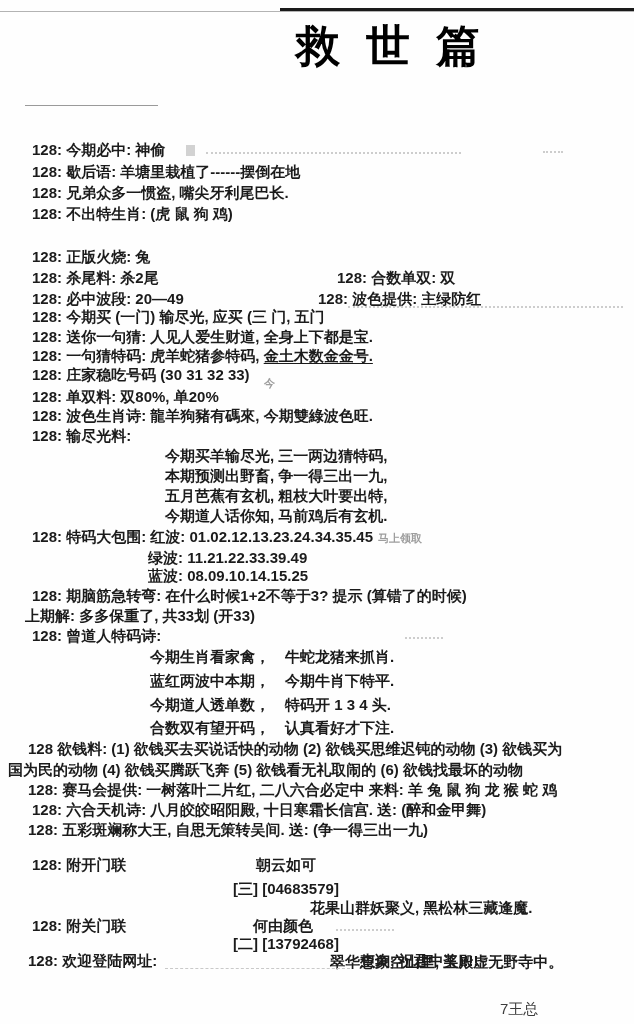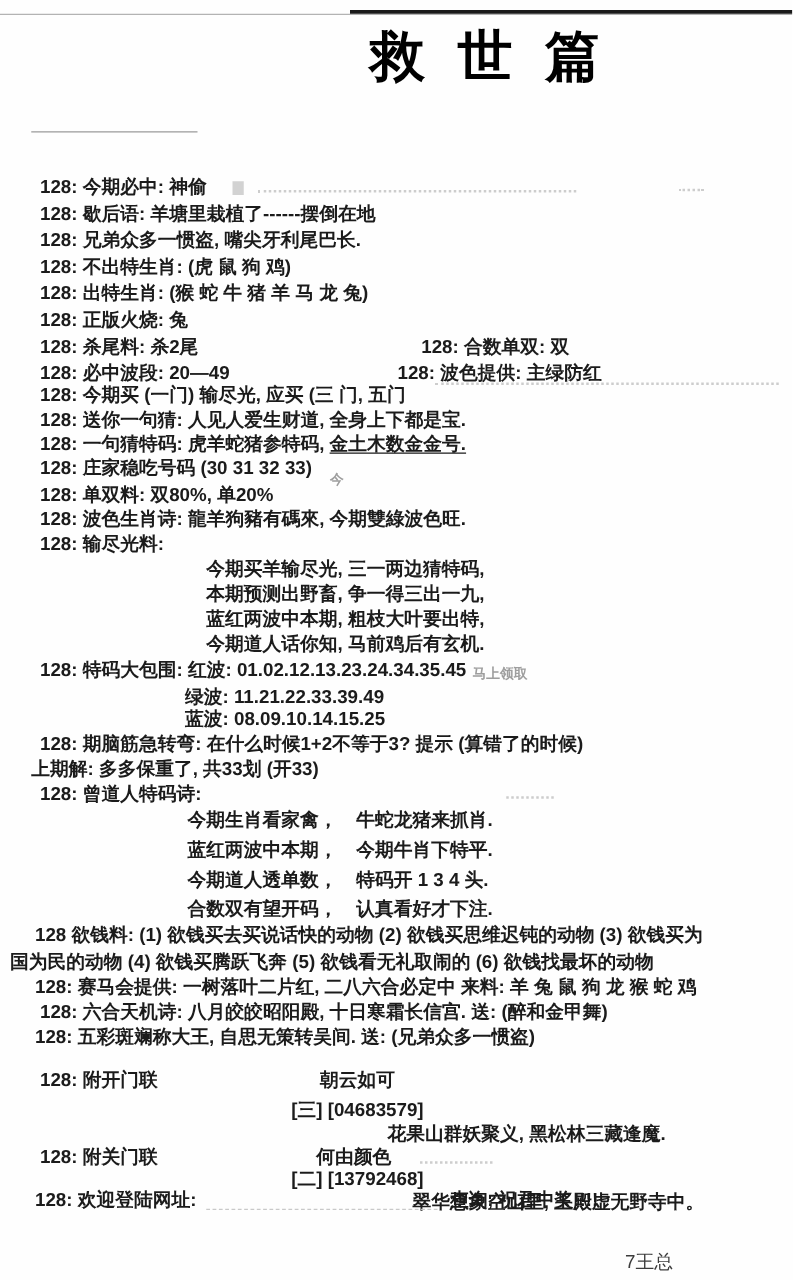--- a/index.html
+++ b/index.html
@@ -44,21 +44,20 @@
   <div class="underline-short"></div>
 
   <div class="ln" style="left:32px;top:141px">128: 今期必中: 神偷</div>
   <div class="blob" style="left:186px;top:145px"></div>
   <div class="dotline" style="left:206px;top:152px;width:255px"></div>
   <div class="dotline" style="left:543px;top:151px;width:20px"></div>
 
   <div class="ln" style="left:32px;top:163px">128: 歇后语: 羊塘里栽植了------摆倒在地</div>
   <div class="ln" style="left:32px;top:184px">128: 兄弟众多一惯盗, 嘴尖牙利尾巴长.</div>
   <div class="ln" style="left:32px;top:205px">128: 不出特生肖: (虎 鼠 狗 鸡)</div>
-  <div class="ln" style="left:32px;top:226px">128: 出特生肖:  (猴 蛇 牛 猪 羊 马 龙 兔)</div>
 
   <div class="ln" style="left:32px;top:248px">128: 正版火烧: 兔</div>
 
   <div class="ln" style="left:32px;top:269px">128: 杀尾料: 杀2尾</div>
   <div class="ln" style="left:337px;top:269px">128: 合数单双: 双</div>
 
   <div class="ln" style="left:32px;top:290px">128: 必中波段: 20—49</div>
   <div class="ln" style="left:318px;top:290px">128: 波色提供: 主绿防红</div>
 
   <div class="ln" style="left:32px;top:308px">128: 今期买 (一门) 输尽光, 应买 (三 门, 五门</div>
@@ -70,21 +69,21 @@
 
   <div class="ln" style="left:32px;top:366px">128: 庄家稳吃号码 (30 31 32 33)</div>
   <div class="faint" style="left:264px;top:376px">今</div>
 
   <div class="ln" style="left:32px;top:388px">128: 单双料: 双80%, 单20%</div>
   <div class="ln" style="left:32px;top:407px">128: 波色生肖诗: 龍羊狗豬有碼來, 今期雙綠波色旺.</div>
   <div class="ln" style="left:32px;top:427px">128: 输尽光料:</div>
 
   <div class="ln" style="left:165px;top:447px">今期买羊输尽光, 三一两边猜特码,</div>
   <div class="ln" style="left:165px;top:467px">本期预测出野畜, 争一得三出一九,</div>
-  <div class="ln" style="left:165px;top:487px">蓝红两波中本期, 粗枝大叶要出特,</div>
+  <div class="ln" style="left:165px;top:487px">五月芭蕉有玄机, 粗枝大叶要出特,</div>
   <div class="ln" style="left:165px;top:507px">今期道人话你知, 马前鸡后有玄机.</div>
 
   <div class="ln" style="left:32px;top:528px">128: 特码大包围: 红波: 01.02.12.13.23.24.34.35.45</div>
   <div class="faint" style="left:378px;top:531px">马上领取</div>
   <div class="ln" style="left:148px;top:549px">绿波: 11.21.22.33.39.49</div>
   <div class="ln" style="left:148px;top:567px">蓝波: 08.09.10.14.15.25</div>
 
   <div class="ln" style="left:32px;top:587px">128: 期脑筋急转弯: 在什么时候1+2不等于3? 提示 (算错了的时候)</div>
   <div class="ln" style="left:25px;top:607px">上期解: 多多保重了, 共33划 (开33)</div>
 
@@ -94,21 +93,21 @@
   <div class="ln" style="left:150px;top:672px">蓝红两波中本期，　今期牛肖下特平.</div>
   <div class="ln" style="left:150px;top:648px">今期生肖看家禽，　牛蛇龙猪来抓肖.</div>
   <div class="ln" style="left:150px;top:696px">今期道人透单数，　特码开 1 3 4 头.</div>
   <div class="ln" style="left:150px;top:719px">合数双有望开码，　认真看好才下注.</div>
 
   <div class="ln" style="left:28px;top:740px">128 欲钱料: (1) 欲钱买去买说话快的动物 (2) 欲钱买思维迟钝的动物 (3) 欲钱买为</div>
   <div class="ln" style="left:8px;top:761px">国为民的动物 (4) 欲钱买腾跃飞奔 (5) 欲钱看无礼取闹的 (6) 欲钱找最坏的动物</div>
 
   <div class="ln" style="left:28px;top:781px">128: 赛马会提供: 一树落叶二片红, 二八六合必定中 来料: 羊 兔 鼠 狗 龙 猴 蛇 鸡</div>
   <div class="ln" style="left:32px;top:801px">128: 六合天机诗: 八月皎皎昭阳殿, 十日寒霜长信宫. 送: (醉和金甲舞)</div>
-  <div class="ln" style="left:28px;top:821px">128: 五彩斑斓称大王, 自思无策转吴间. 送: (兄弟众多一惯盗)</div>
+  <div class="ln" style="left:28px;top:821px">128: 五彩斑斓称大王, 自思无策转吴间. 送: (争一得三出一九)</div>
 
   <div class="ln" style="left:32px;top:856px">128: 附开门联</div>
   <div class="ln" style="left:256px;top:856px">朝云如可</div>
   <div class="ln" style="left:233px;top:880px">[三] [04683579]</div>
   <div class="ln" style="left:310px;top:899px">花果山群妖聚义, 黑松林三藏逢魔.</div>
 
   <div class="ln" style="left:32px;top:917px">128: 附关门联</div>
   <div class="ln" style="left:253px;top:917px">何由颜色</div>
   <div class="dotline" style="left:336px;top:929px;width:58px"></div>
   <div class="ln" style="left:233px;top:935px">[二] [13792468]</div>

